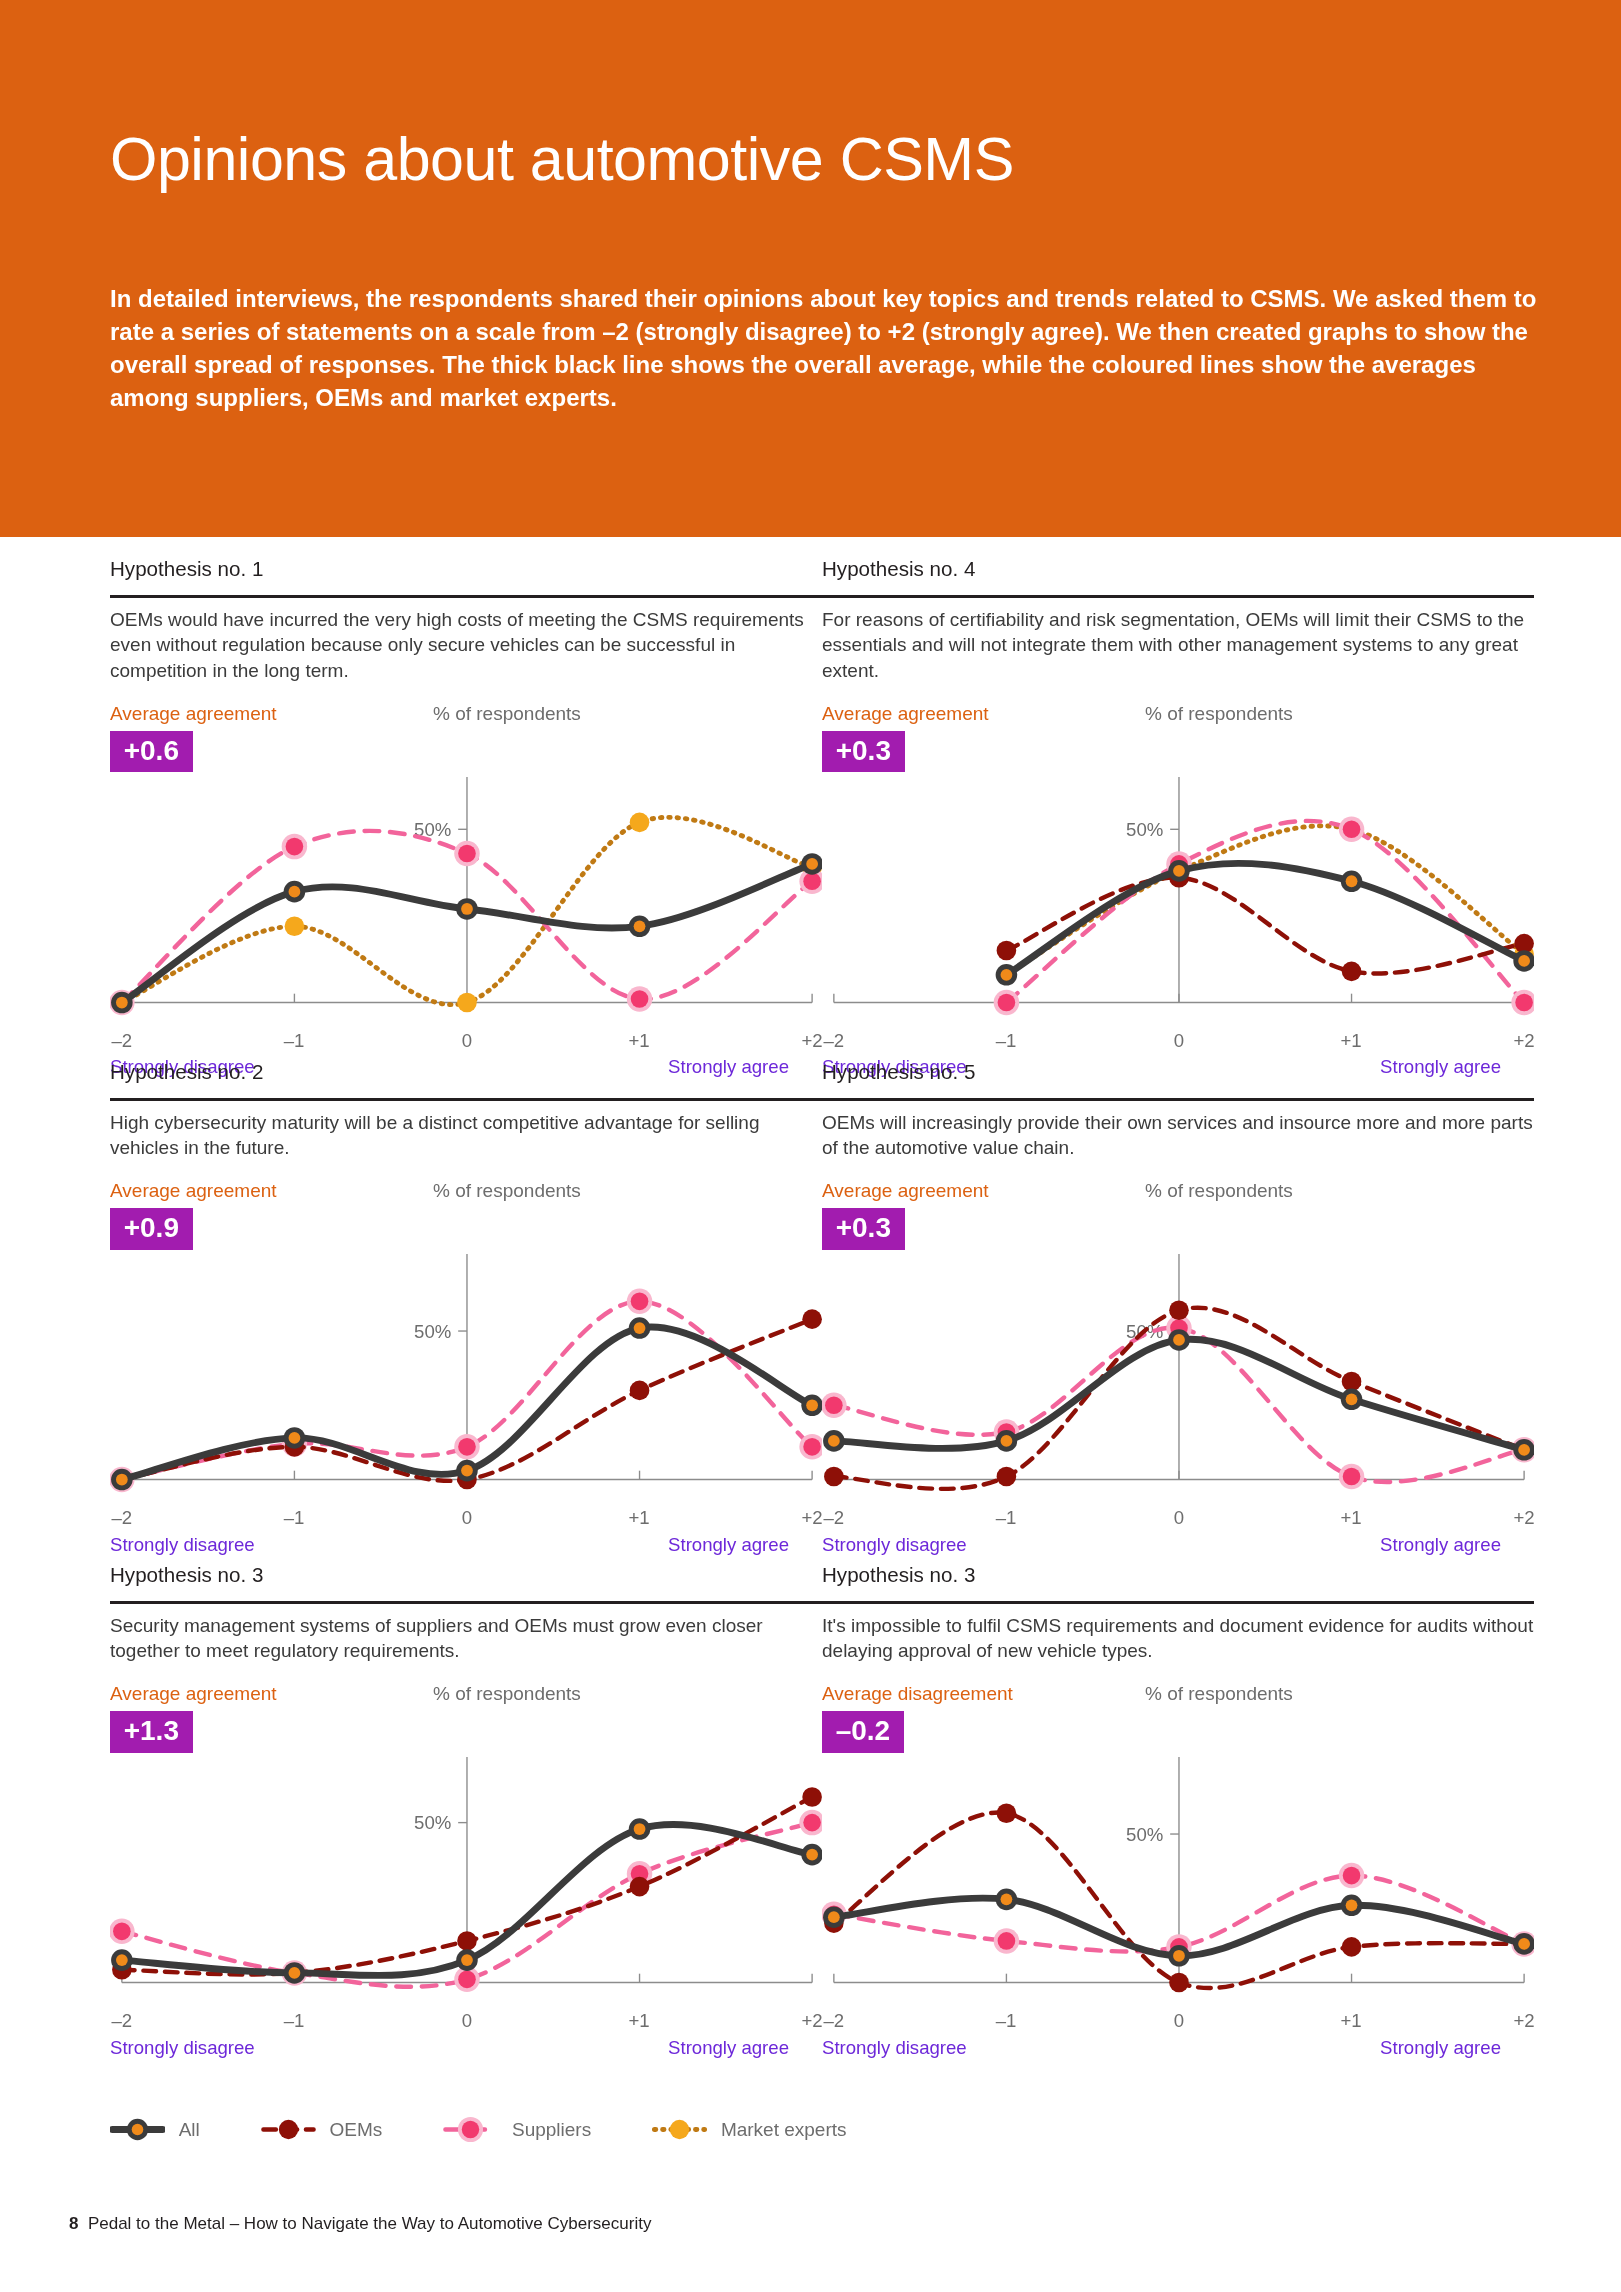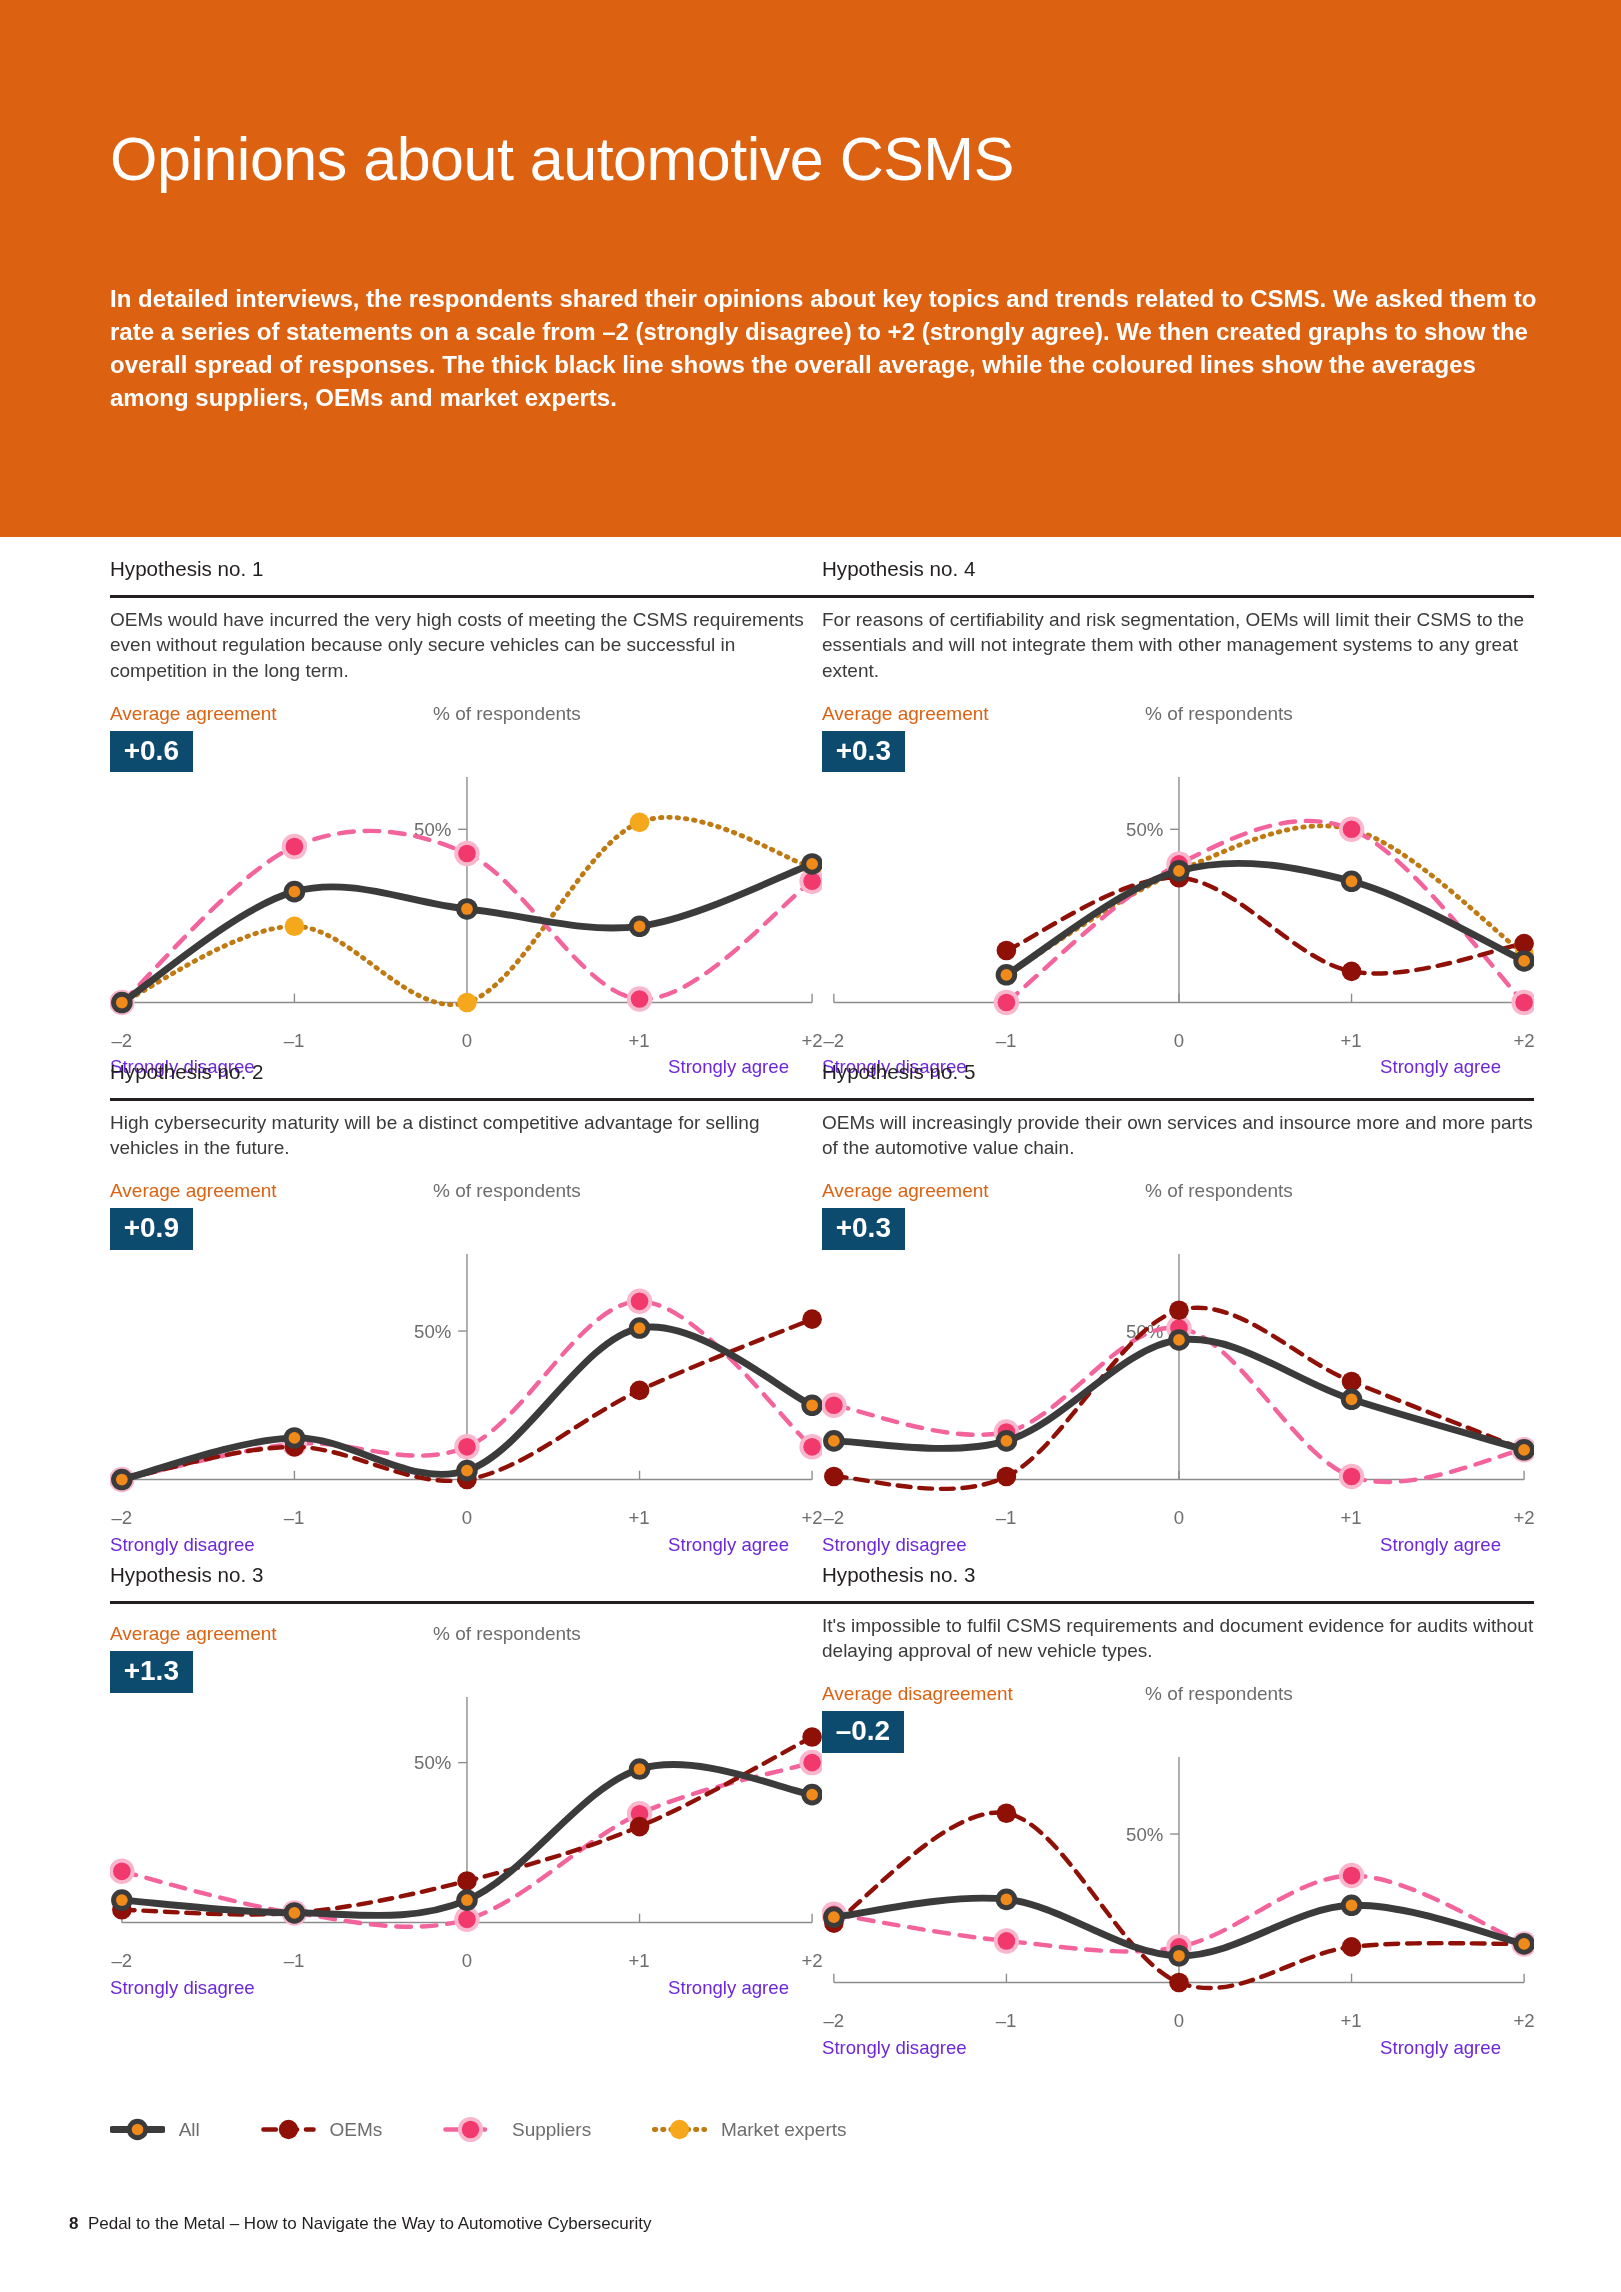--- a/index.html
+++ b/index.html
@@ -49,21 +49,21 @@
     font-size: 19px; color: #3b3b3b; line-height: 1.34;
   }
 
   .metric-row { position: relative; margin-top: 19.6px; height: 76px; width: 712px; }
   .metric-label {
     position: absolute; left: 0; top: 0;
     font-size: 19px; color: #DC6111;
   }
   .metric-box {
     position: absolute; left: 0; top: 28px;
-    background: #0c4a6e; color: #ffffff;
+    background: #a21caf; color: #ffffff;
     font-size: 28px; font-weight: bold;
     padding: 5.9px 13.7px 7.8px 13.7px;
     line-height: 1;
   }
   .pct-label {
     position: absolute; left: 323px; top: 0;
     font-size: 19px; color: #6d6d6d;
   }
 
   .plot-wrap { position: relative; width: 712px; height: 251px; margin-top: -2px; }
@@ -376,20 +376,21 @@
             <div class="tick-lbl" style="left: 702px; transform: translateX(-50%);">+2</div>
             <div class="end-lbl" style="left: 0px;">Strongly disagree</div>
             <div class="end-lbl" style="right: 33px;">Strongly agree</div>
           </div>
         </div>
       </div>
       <div class="card">
         <div class="card-inner">
           <div class="hyp-title">Hypothesis no. 3</div>
           <div class="hyp-rule"></div>
+          <div class="hyp-text">Security management systems of suppliers and OEMs must grow even closer together to meet regulatory requirements.</div>
           <div class="metric-row">
             <div class="metric-label">Average agreement</div>
             <div class="metric-box">+1.3</div>
             <div class="pct-label">% of respondents</div>
           </div>
           <div class="plot-wrap">
             <svg width="712" height="251" viewBox="0 0 726 256">
               <line x1="12" y1="230" x2="716" y2="230" stroke="#8c8c8c" stroke-width="1.4"></line>
               <line x1="12" y1="230" x2="12" y2="221" stroke="#8c8c8c" stroke-width="1.4"></line>
               <line x1="188" y1="230" x2="188" y2="221" stroke="#8c8c8c" stroke-width="1.4"></line>

